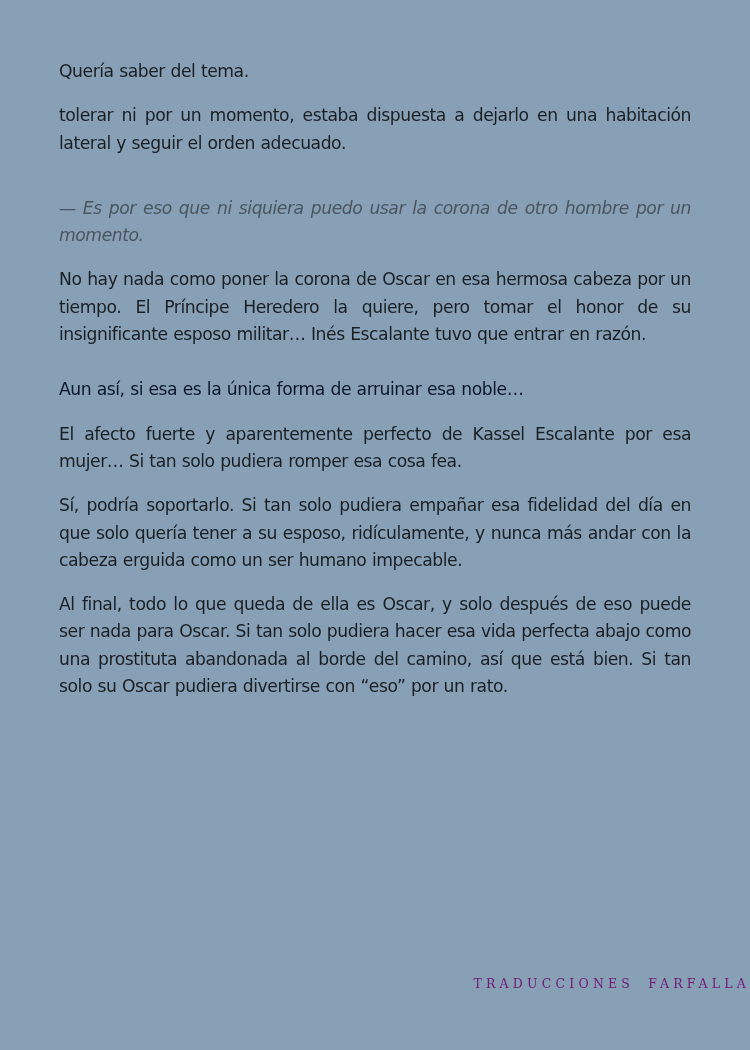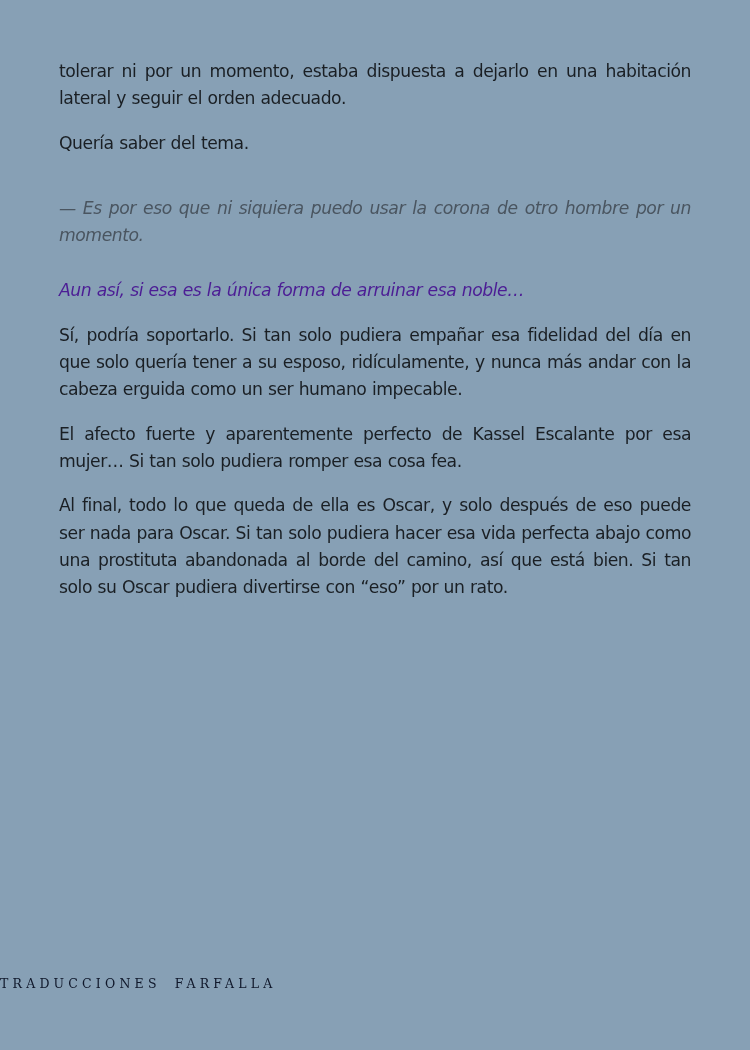--- a/index.html
+++ b/index.html
@@ -23,44 +23,44 @@
     text-align: justify;
     letter-spacing: -0.45px;
     word-spacing: 0.5px;
   }
   .page p.dialogue {
     font-style: italic;
     color: #4a5560;
     margin-top: 38px;
   }
   .page p.thought {
-    font-style: italic;
-    color: #4c1d95;
+    color: #0f172a;
     margin-top: 28px;
   }
   .footer {
     position: absolute;
     left: 0; right: 0;
     top: 976px;
-    text-align: left;
+    text-align: right;
     font-family: "DejaVu Serif", serif;
     font-size: 12.5px;
     letter-spacing: 4.2px;
-    color: #0f172a;
+    color: #701a75;
   }
   .footer span.gap { display: inline-block; width: 14px; }
 </style>
 </head>
 <body>
 
 <div class="page">
+  <p>Quería saber del tema.</p>
   <p>tolerar ni por un momento, estaba dispuesta a dejarlo en una habitación lateral y seguir el orden adecuado.</p>
-  <p>Quería saber del tema.</p>
   <p class="dialogue">— Es por eso que ni siquiera puedo usar la corona de otro hombre por un momento.</p>
+  <p>No hay nada como poner la corona de Oscar en esa hermosa cabeza por un tiempo. El Príncipe Heredero la quiere, pero tomar el honor de su insignificante esposo militar… Inés Escalante tuvo que entrar en razón.</p>
   <p class="thought">Aun así, si esa es la única forma de arruinar esa noble…</p>
+  <p>El afecto fuerte y aparentemente perfecto de Kassel Escalante por esa mujer… Si tan solo pudiera romper esa cosa fea.</p>
   <p>Sí, podría soportarlo. Si tan solo pudiera empañar esa fidelidad del día en que solo quería tener a su esposo, ridículamente, y nunca más andar con la cabeza erguida como un ser humano impecable.</p>
-  <p>El afecto fuerte y aparentemente perfecto de Kassel Escalante por esa mujer… Si tan solo pudiera romper esa cosa fea.</p>
   <p>Al final, todo lo que queda de ella es Oscar, y solo después de eso puede ser nada para Oscar. Si tan solo pudiera hacer esa vida perfecta abajo como una prostituta abandonada al borde del camino, así que está bien. Si tan solo su Oscar pudiera divertirse con “eso” por un rato.</p>
 </div>
 
 <div class="footer">
   <span>TRADUCCIONES</span><span class="gap"></span><span>FARFALLA</span>
 </div>
 
 </body></html>

